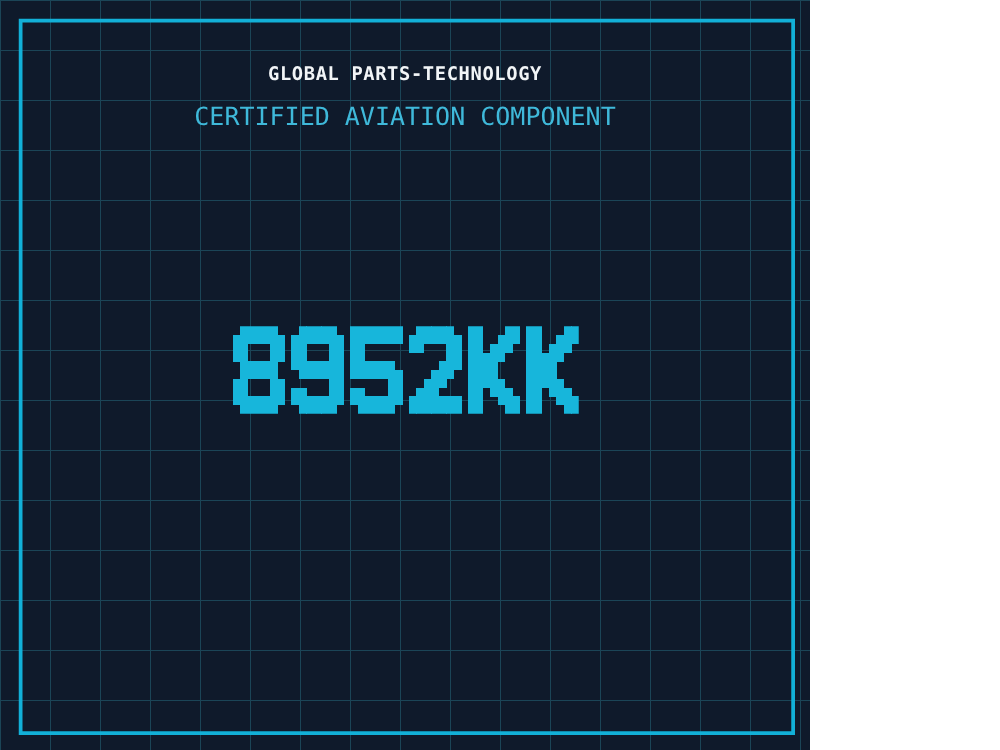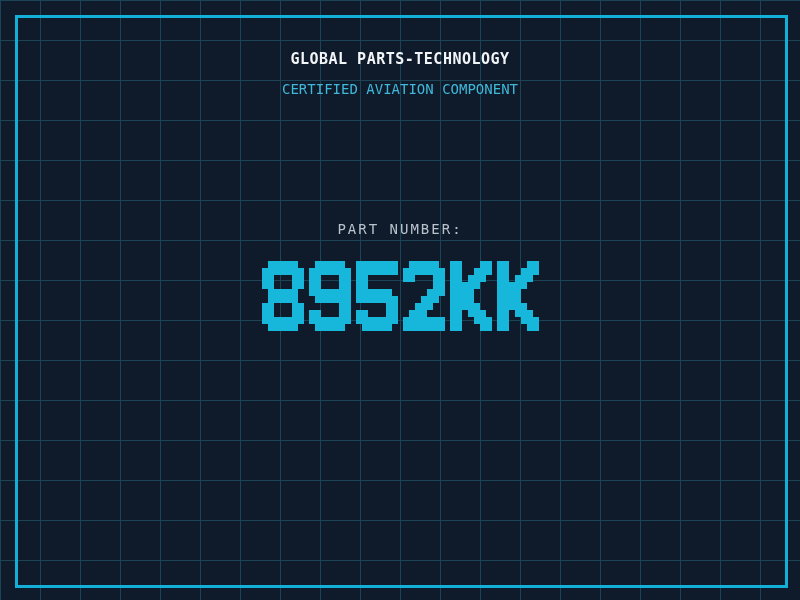--- a/index.html
+++ b/index.html
@@ -4,21 +4,21 @@
 <style>
   html, body {
     margin: 0;
     padding: 0;
     width: 800px;
     height: 600px;
     overflow: hidden;
   }
   #plate {
     position: relative;
-    width: 800px;
+    width: 648px;
     height: 600px;
     background-color: var(--bg, #0f1a2b);
     background-image:
       linear-gradient(var(--grid, #1b4557) 1px, transparent 1px),
       linear-gradient(90deg, var(--grid, #1b4557) 1px, transparent 1px);
     background-size: 40px 40px;
     font-family: "DejaVu Sans Mono", "Liberation Mono", monospace;
   }
   #frame {
     position: absolute;
@@ -35,21 +35,21 @@
   }
   #title {
     top: 50px;
     font-size: 15px;
     font-weight: bold;
     letter-spacing: 0.5px;
     color: var(--title, #f2f5f7);
   }
   #subtitle {
     top: 81px;
-    font-size: 14px;
+    font-size: 20px;
     letter-spacing: 0px;
     color: var(--subtitle, #3fb9da);
   }
   #part-label {
     top: 221px;
     font-size: 14px;
     letter-spacing: 2px;
     color: var(--muted, #b9c3cc);
   }
   #part-number {
@@ -73,21 +73,20 @@
 </head>
 <body>
 
 <div id="plate" style="--bg: #0f1a2b; --grid: #1b4557; --accent: #12b0d8; --title: #f2f5f7; --subtitle: #3fb9da; --muted: #b9c3cc; --url: #c5ced6;">
   <div id="frame"></div>
 
   <div id="title" class="centered-text">GLOBAL PARTS-TECHNOLOGY</div>
 
   <div id="subtitle" class="centered-text">CERTIFIED AVIATION COMPONENT</div>
 
-  <div id="part-label" class="centered-text">PART NUMBER:</div>
 
   <div id="part-number"><svg width="277" height="70" viewBox="0 0 277 70" shape-rendering="crispEdges" role="img" aria-label="8952KK">
         <rect x="6" y="0" width="6.3" height="7.3" fill="#17b6db"></rect>
         <rect x="12" y="0" width="6.3" height="7.3" fill="#17b6db"></rect>
         <rect x="18" y="0" width="6.3" height="7.3" fill="#17b6db"></rect>
         <rect x="24" y="0" width="6.3" height="7.3" fill="#17b6db"></rect>
         <rect x="30" y="0" width="6.3" height="7.3" fill="#17b6db"></rect>
         <rect x="0" y="7" width="6.3" height="7.3" fill="#17b6db"></rect>
         <rect x="6" y="7" width="6.3" height="7.3" fill="#17b6db"></rect>
         <rect x="12" y="7" width="6.3" height="7.3" fill="#17b6db"></rect>

